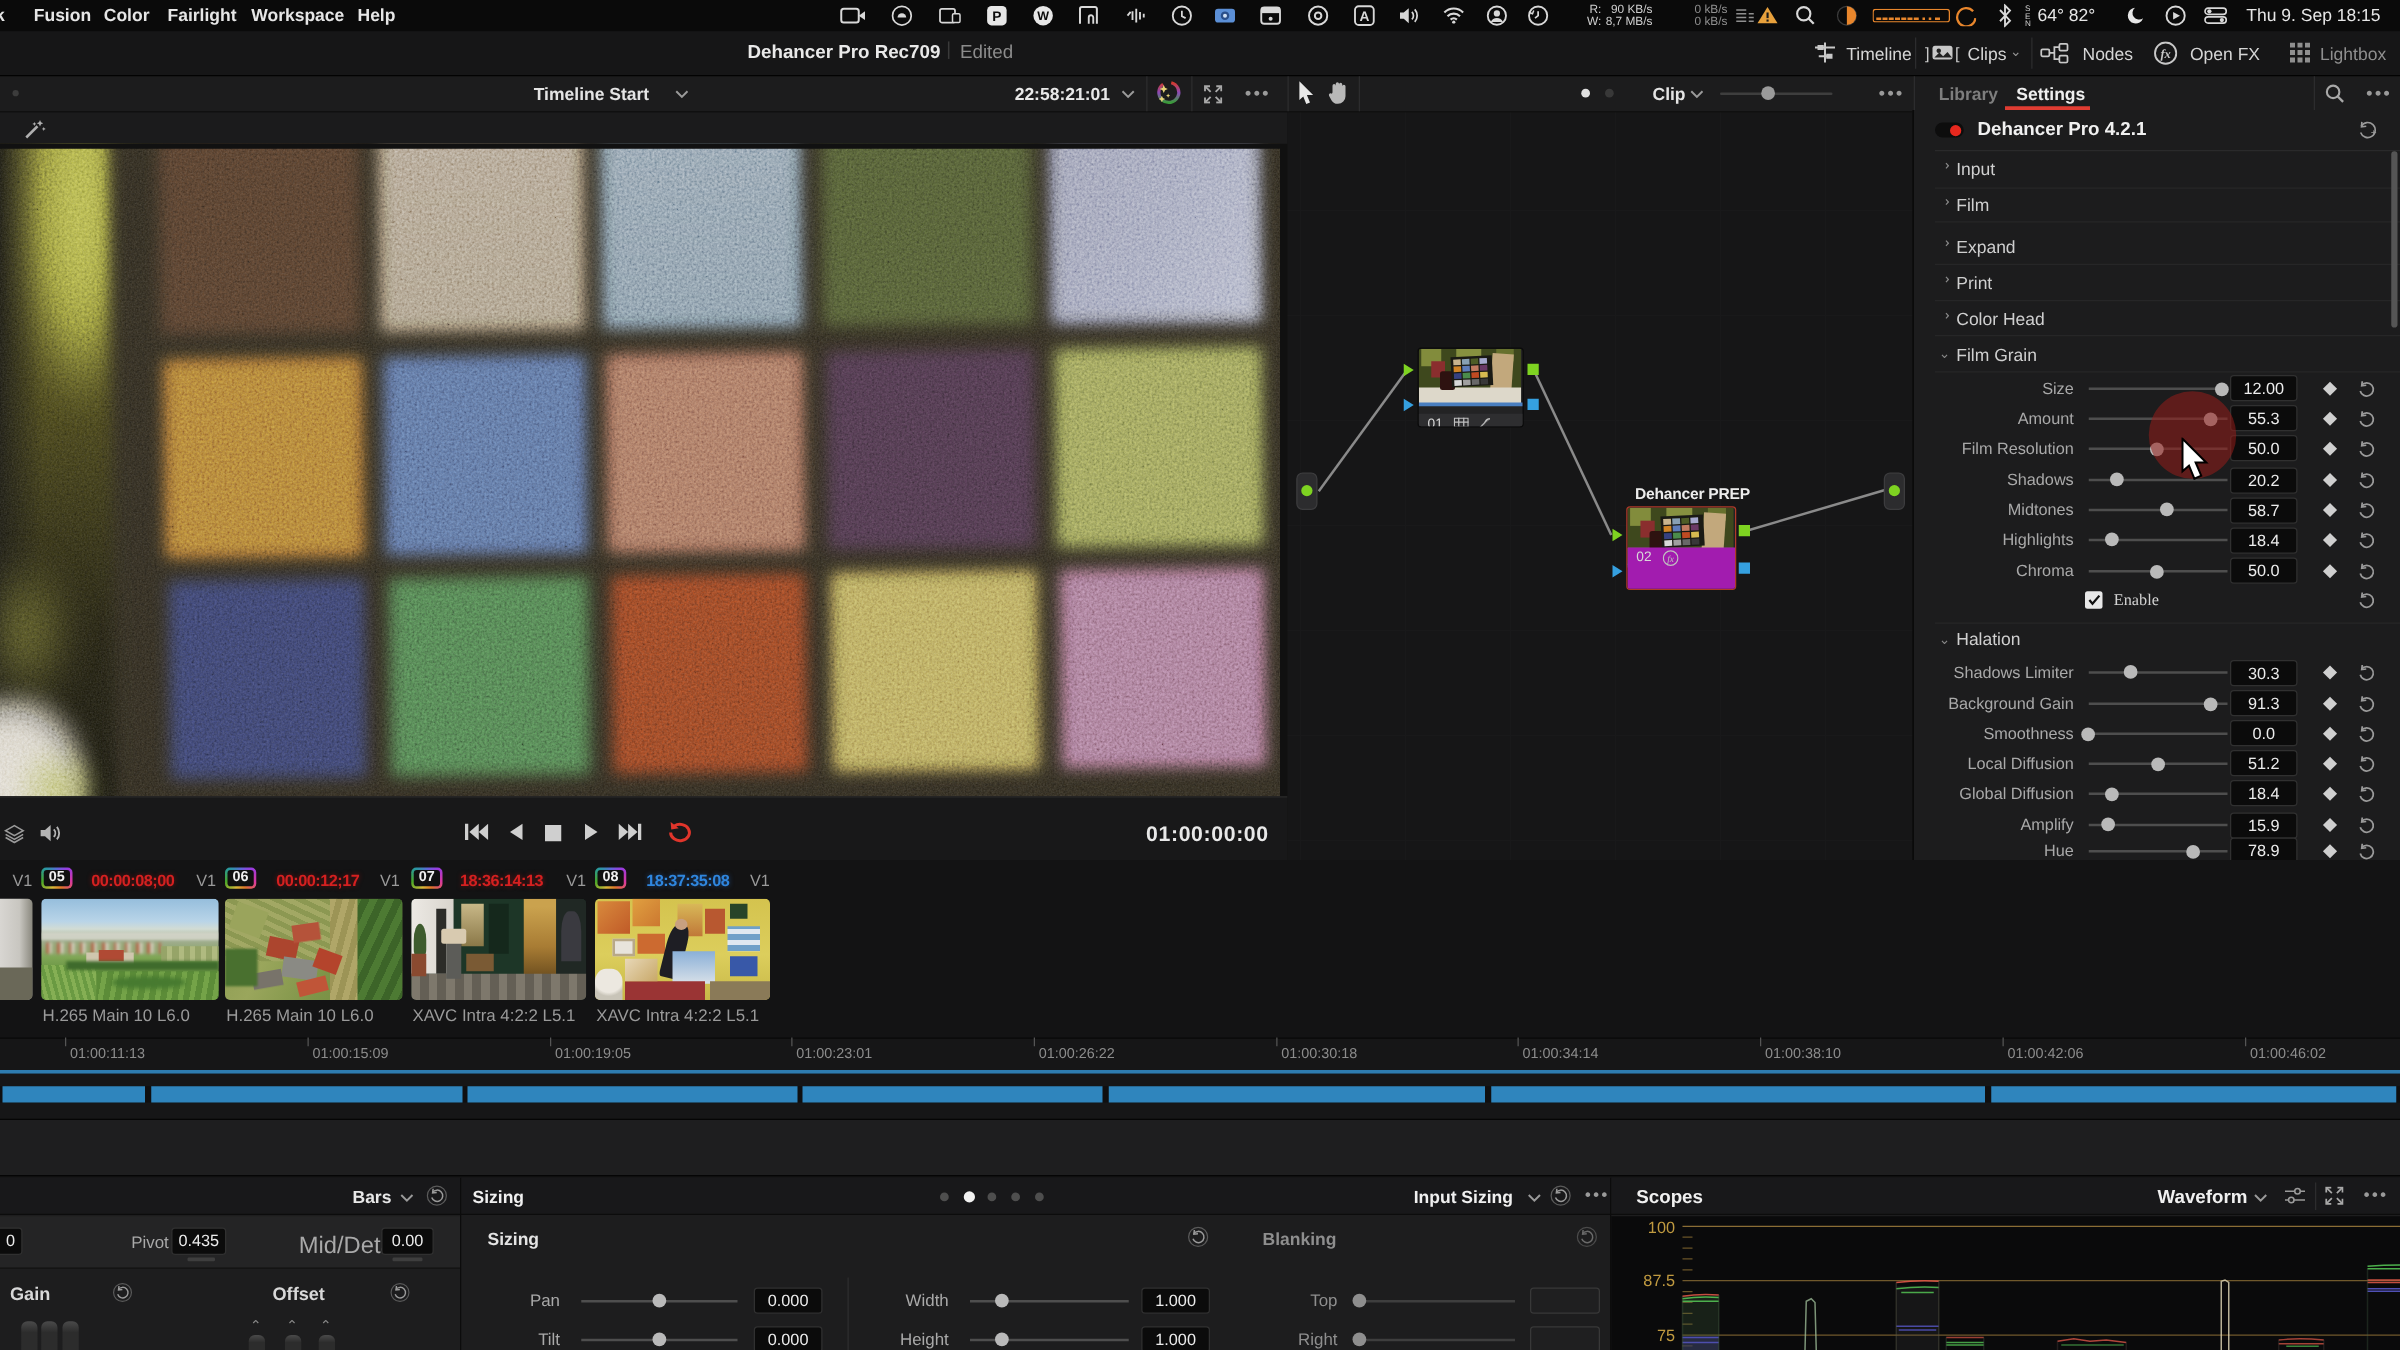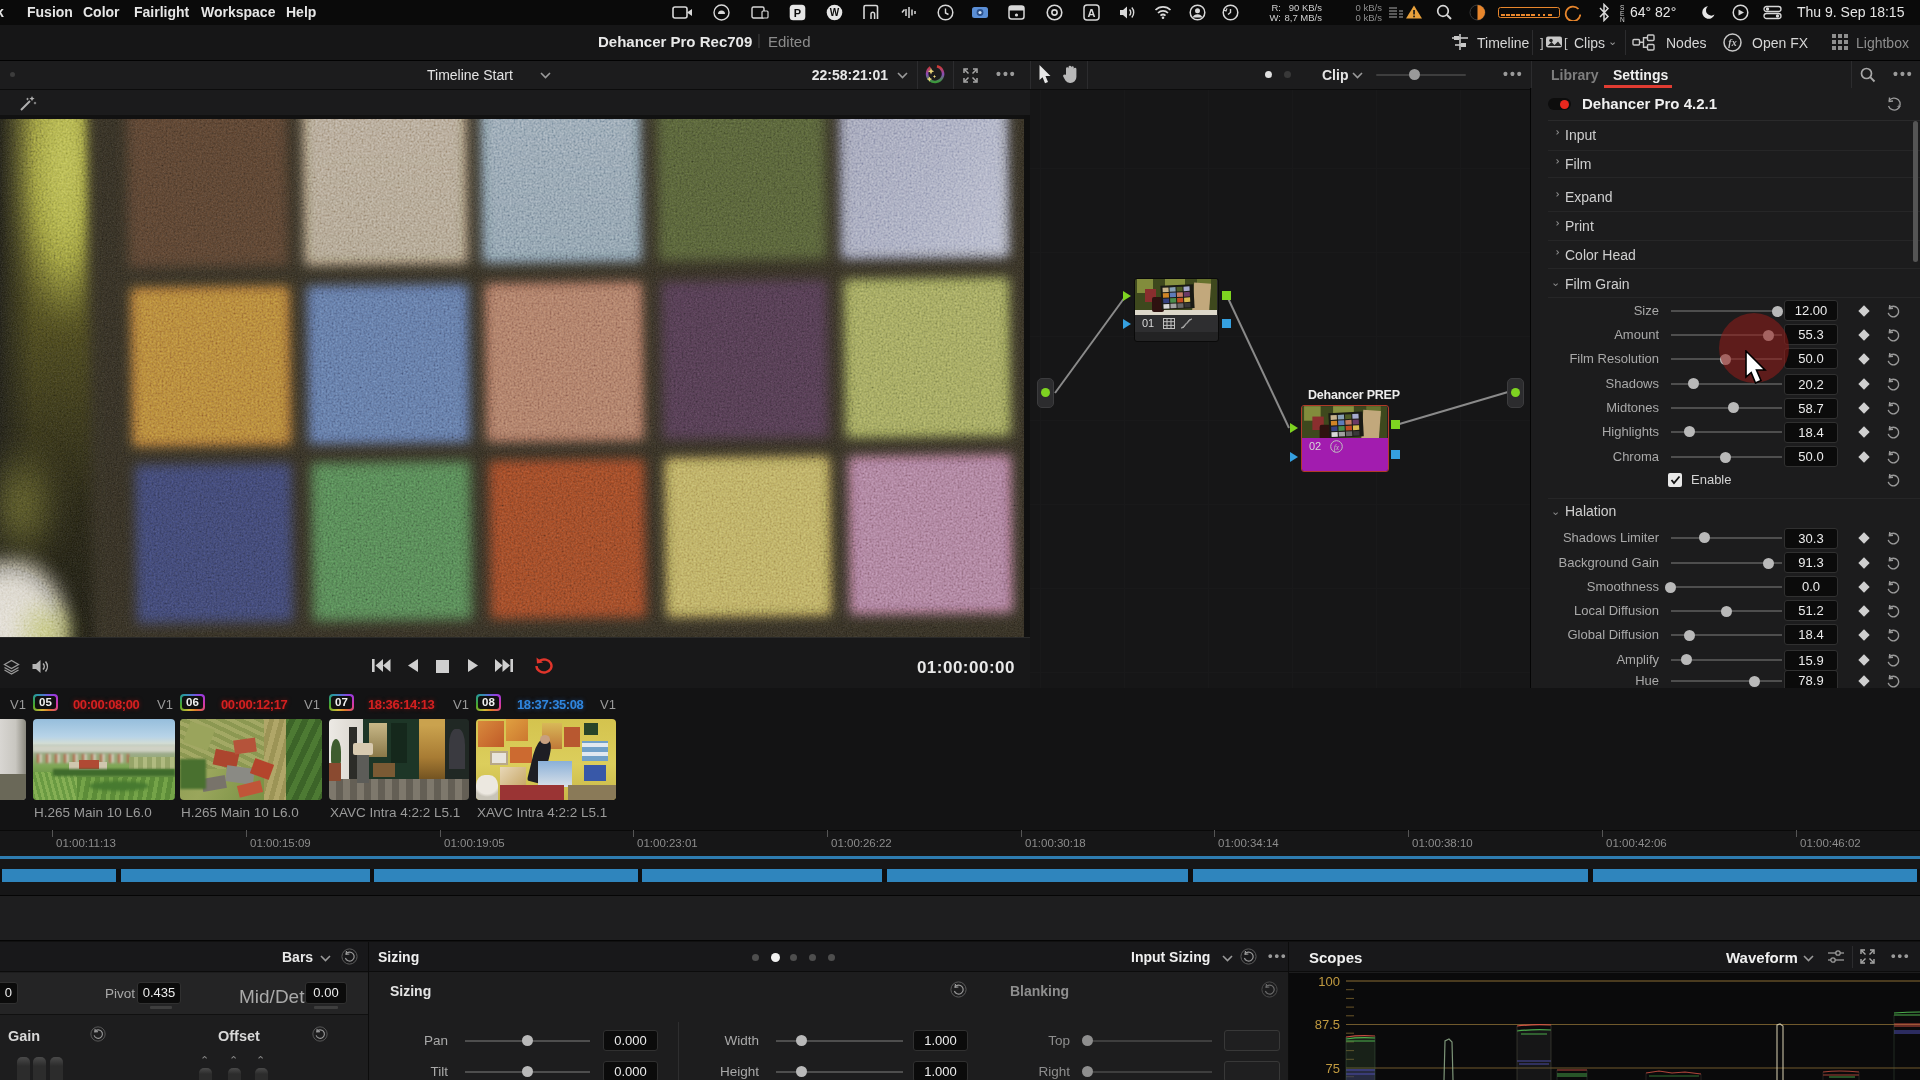--- a/index.html
+++ b/index.html
@@ -229,21 +229,21 @@
           <rect x="6" y="12" width="4" height="4"></rect>
           <rect x="12" y="12" width="4" height="4"></rect>
         </g>
       </svg>
   <div class="abs" style="left:1856px;top:35px;color:#8f8f8f;font-size:14px;">Lightbox</div>
 </div>
 
 <div class="abs" style="left:0;top:60px;width:1920px;height:30px;background:#1c1c1d;border-top:1px solid #020202;border-bottom:1px solid #0c0c0c;"></div>
 <div id="toolrow">
   <div class="abs" style="left:10px;top:72px;width:5px;height:5px;border-radius:50%;background:#3c3c3c;"></div>
-  <div class="abs" style="left:427px;top:67px;color:#e4e4e4;font-size:14px;font-weight:normal;">Timeline Start</div>
+  <div class="abs" style="left:427px;top:67px;color:#e4e4e4;font-size:14px;font-weight:bold;">Timeline Start</div>
   <svg class="abs" style="left:540px;top:72px;" width="11" height="7" viewBox="0 0 11 7">
         <path d="M1 1 L5.5 5.5 L10 1" fill="none" stroke="#9a9a9a" stroke-width="1.6"></path>
       </svg>
   <div class="abs" style="left:782px;top:67px;width:106px;text-align:right;color:#e8e8e8;font-size:14px;font-weight:bold;">22:58:21:01</div>
   <svg class="abs" style="left:897px;top:72px;" width="11" height="7" viewBox="0 0 11 7">
         <path d="M1 1 L5.5 5.5 L10 1" fill="none" stroke="#9a9a9a" stroke-width="1.6"></path>
       </svg>
   <div class="sep abs" style="left:917px;top:61px;height:28px;"></div>
   <svg class="abs" style="left:924px;top:64px;" width="21" height="21" viewBox="0 0 21 21">
     <defs>
@@ -438,21 +438,21 @@
             <rect x="35" y="19" width="6" height="4.5" fill="#4b8c4b"></rect>
             <rect x="42" y="19" width="6" height="4.5" fill="#c04a22"></rect>
             <rect x="49" y="19" width="6" height="4.5" fill="#d6ba50"></rect>
         <rect x="28" y="24.5" width="6" height="4.5" fill="#d8d8d8"></rect>
             <rect x="35" y="24.5" width="6" height="4.5" fill="#a0a0a0"></rect>
             <rect x="42" y="24.5" width="6" height="4.5" fill="#686868"></rect>
             <rect x="49" y="24.5" width="6" height="4.5" fill="#383838"></rect>
       </g>
     </svg>
     <div class="abs" style="left:0;top:43px;width:85px;height:2.5px;background:#4a7fc0;"></div>
-    <div class="abs" style="left:0;top:36px;width:85px;height:17px;background:#2e2e30;color:#d8d8d8;font-size:11px;">
+    <div class="abs" style="left:0;top:52px;width:85px;height:17px;background:#2e2e30;color:#d8d8d8;font-size:11px;">
       <span class="abs" style="left:7px;top:2px;">01</span>
       <svg class="abs" style="left:28px;top:2.5px;" width="12" height="11" viewBox="0 0 12 11">
             <g stroke="#c0c0c0" stroke-width="1" fill="none">
               <rect x="0.5" y="0.5" width="11" height="10"></rect>
               <line x1="4" y1="0" x2="4" y2="11"></line>
               <line x1="8" y1="0" x2="8" y2="11"></line>
               <line x1="0" y1="3.7" x2="12" y2="3.7"></line>
               <line x1="0" y1="7.4" x2="12" y2="7.4"></line>
             </g>
           </svg>
@@ -613,21 +613,21 @@
   <div class="pbox" style="top:358px;">50.0</div>
   <div class="pdia" style="top:365px;"></div>
   <svg class="abs" style="left:355px;top:362px;" width="15" height="15" viewBox="0 0 15 15">
           <path d="M3.2 4.2 A5.3 5.3 0 1 1 2.2 8.8" fill="none" stroke="#9a9a9a" stroke-width="1.4"></path>
           <path d="M3.8 1 L3.4 4.6 L7 4.2" fill="none" stroke="#9a9a9a" stroke-width="1.4"></path>
         </svg>
   <div class="abs" style="left:137px;top:385px;width:14px;height:14px;background:#e8e8e8;border-radius:2px;"></div>
   <svg class="abs" style="left:139px;top:387px;" width="11" height="10" viewBox="0 0 11 10">
           <path d="M1.5 5 L4 8 L9.5 1.5" fill="none" stroke="#111" stroke-width="1.8"></path>
         </svg>
-  <div class="abs" style="left:160px;top:384px;color:#d2d2d2;font-size:13px;">Enable</div>
+  <div class="abs" style="left:160px;top:384px;color:#d2d2d2;font-size:13px;font-family:Liberation Serif, serif;">Enable</div>
   <svg class="abs" style="left:355px;top:385px;" width="15" height="15" viewBox="0 0 15 15">
           <path d="M3.2 4.2 A5.3 5.3 0 1 1 2.2 8.8" fill="none" stroke="#9a9a9a" stroke-width="1.4"></path>
           <path d="M3.8 1 L3.4 4.6 L7 4.2" fill="none" stroke="#9a9a9a" stroke-width="1.4"></path>
         </svg>
 </div>
 <div id="hal_gen">
   <div class="sdiv" style="top:410px;"></div>
   <div class="sarr" style="top:417px;">⌄</div>
   <div class="sect" style="top:415px;">Halation</div>
   <div class="plab" style="top:442px;">Shadows Limiter</div>

